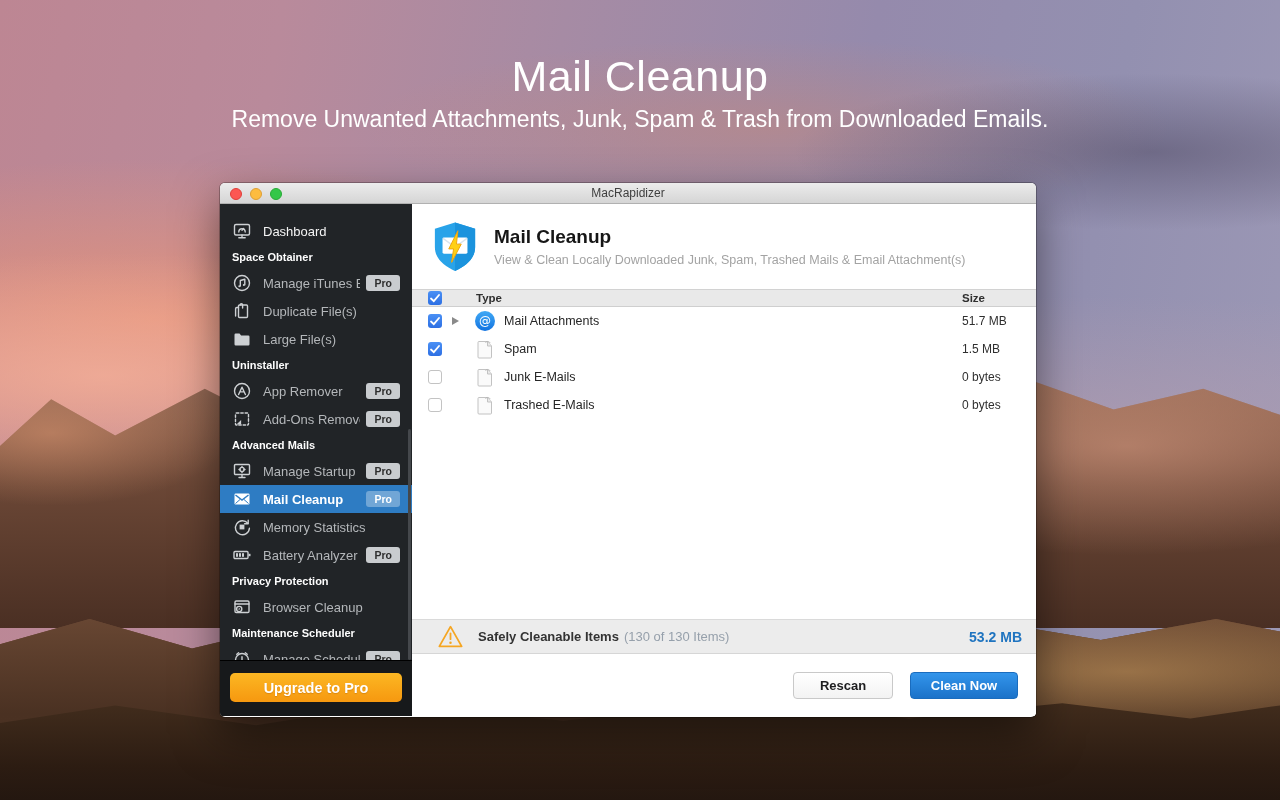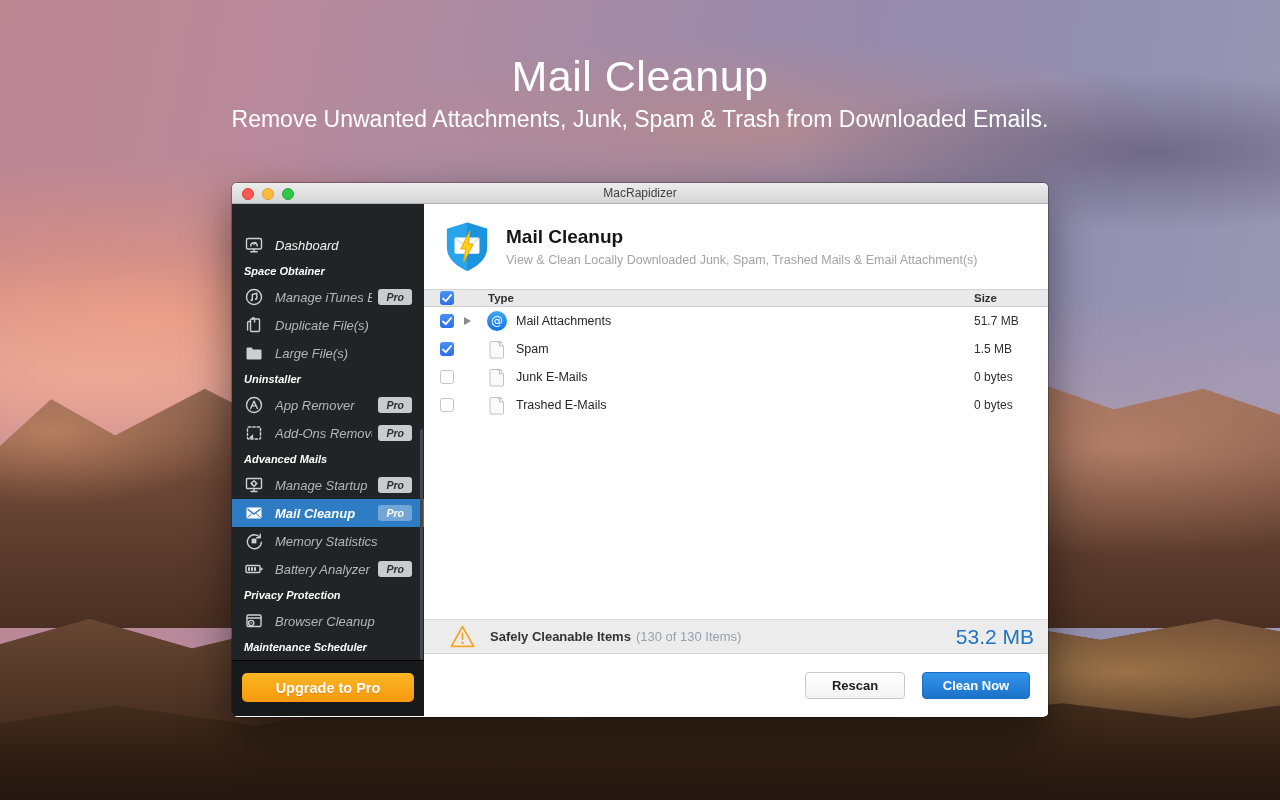--- a/index.html
+++ b/index.html
@@ -35,37 +35,37 @@
     background:linear-gradient(180deg,#46301f 0%, #2c1c12 70%, #241710 100%);
     clip-path:polygon(0 30%, 9% 14%, 20% 32%, 31% 12%, 44% 28%, 58% 10%, 71% 26%, 83% 12%, 93% 26%, 100% 14%, 100% 100%, 0 100%);
   }
 
   
   .hero { position:absolute; top:52px; left:0; width:100%; text-align:center; color:#fff; z-index:2; }
   .hero-title { font-size:43px; font-weight:300; line-height:48px; letter-spacing:0.5px; }
   .hero-sub { font-size:23px; font-weight:400; margin-top:6px; }
 
   
-  .window { position:absolute; left:232px; top:183px; width:816px; height:534px; z-index:3;
+  .window { position:absolute; left:220px; top:183px; width:816px; height:534px; z-index:3;
     border-radius:5px; overflow:hidden; background:#fff;
     box-shadow:0 18px 45px rgba(0,0,0,0.5), 0 0 0 1px rgba(0,0,0,0.25); }
   .titlebar { height:21px; background:linear-gradient(180deg,#ececec,#d5d5d5); border-bottom:1px solid #b1b1b1;
     position:relative; display:flex; align-items:center; justify-content:center; }
   .titlebar-title { font-size:12px; color:#3f3f3f; }
   .traffic { position:absolute; left:10px; top:5px; display:flex; gap:8px; }
   .light { width:12px; height:12px; border-radius:50%; }
   .light.red { background:#fc5753; border:1px solid #df3e38; }
   .light.yellow { background:#fdbc40; border:1px solid #de9f34; }
   .light.green { background:#33c748; border:1px solid #27aa35; }
 
   .window-body { display:flex; height:512px; }
 
   
   .sidebar { position:relative; width:192px; background:#212427; flex:0 0 192px; }
-  .nav { height:calc(100% - 56px); overflow:hidden; padding-top:27px;font-style:italic; }
+  .nav { height:calc(100% - 56px); overflow:hidden; padding-top:13px; }
   .nav-section { height:24px; line-height:24px; padding-left:12px; font-size:11px; font-weight:bold; color:#fdfdfd; }
   .nav-item { height:28px; display:flex; align-items:center; padding:0 12px; cursor:pointer; }
   .nav-item .ic { width:20px; height:20px; flex:0 0 20px; color:#cdd0d3; display:flex; align-items:center; justify-content:center; }
   .nav-item .lbl { margin-left:11px; font-size:13px; color:#b4b7ba; white-space:nowrap; overflow:hidden; flex:1; }
   .nav-item.bright .lbl { color:#f4f4f4; }
   .nav-item.selected { background:#2e7cc3; }
   .nav-item.selected .lbl { color:#fff; font-weight:bold; }
   .nav-item.selected .ic { color:#fff; }
   .pro-badge { flex:0 0 auto; background:#c9cccf; color:#2e2e2e; font-size:10.5px; font-weight:bold;
     padding:2px 8px; border-radius:3px; margin-left:6px; }
@@ -100,21 +100,21 @@
   .row-lbl { margin-left:8px; font-size:12.5px; color:#262626; flex:1; }
   .row-size { flex:0 0 58px; font-size:12px; color:#2f2f2f; }
 
   .spacer { flex:1; }
 
   .summary { height:35px; background:#ececec; border-top:1px solid #dadada; border-bottom:1px solid #d6d6d6;
     display:flex; align-items:center; padding:0 14px 0 25px; }
   .warn-ic { width:27px; height:25px; flex:0 0 27px; }
   .sum-label { margin-left:14px; font-size:13px; font-weight:bold; color:#333; }
   .sum-count { margin-left:5px; font-size:13px; color:#96a0ab;text-align:right; }
-  .sum-total { margin-left:auto; font-size:21px; font-weight:normal; color:#1f74c0; }
+  .sum-total { margin-left:auto; font-size:14px; font-weight:bold; color:#1f74c0; }
 
   .actions { height:62px; display:flex; align-items:center; justify-content:flex-end; padding-right:18px; gap:17px; background:#fff; }
   .btn { height:27px; border-radius:4px; font-family:"Liberation Sans",sans-serif; font-size:13px; font-weight:bold; cursor:pointer; }
   .btn-rescan { width:100px; background:linear-gradient(180deg,#ffffff,#f3f3f3); border:1px solid #c9c9c9; color:#1d1d1f; }
   .btn-clean { width:108px; background:linear-gradient(180deg,#3395eb,#1b72c9); border:1px solid #1a6cbe; color:#fff; }
 </style>
 </head>
 <body>
 
 <div class="wallpaper">

